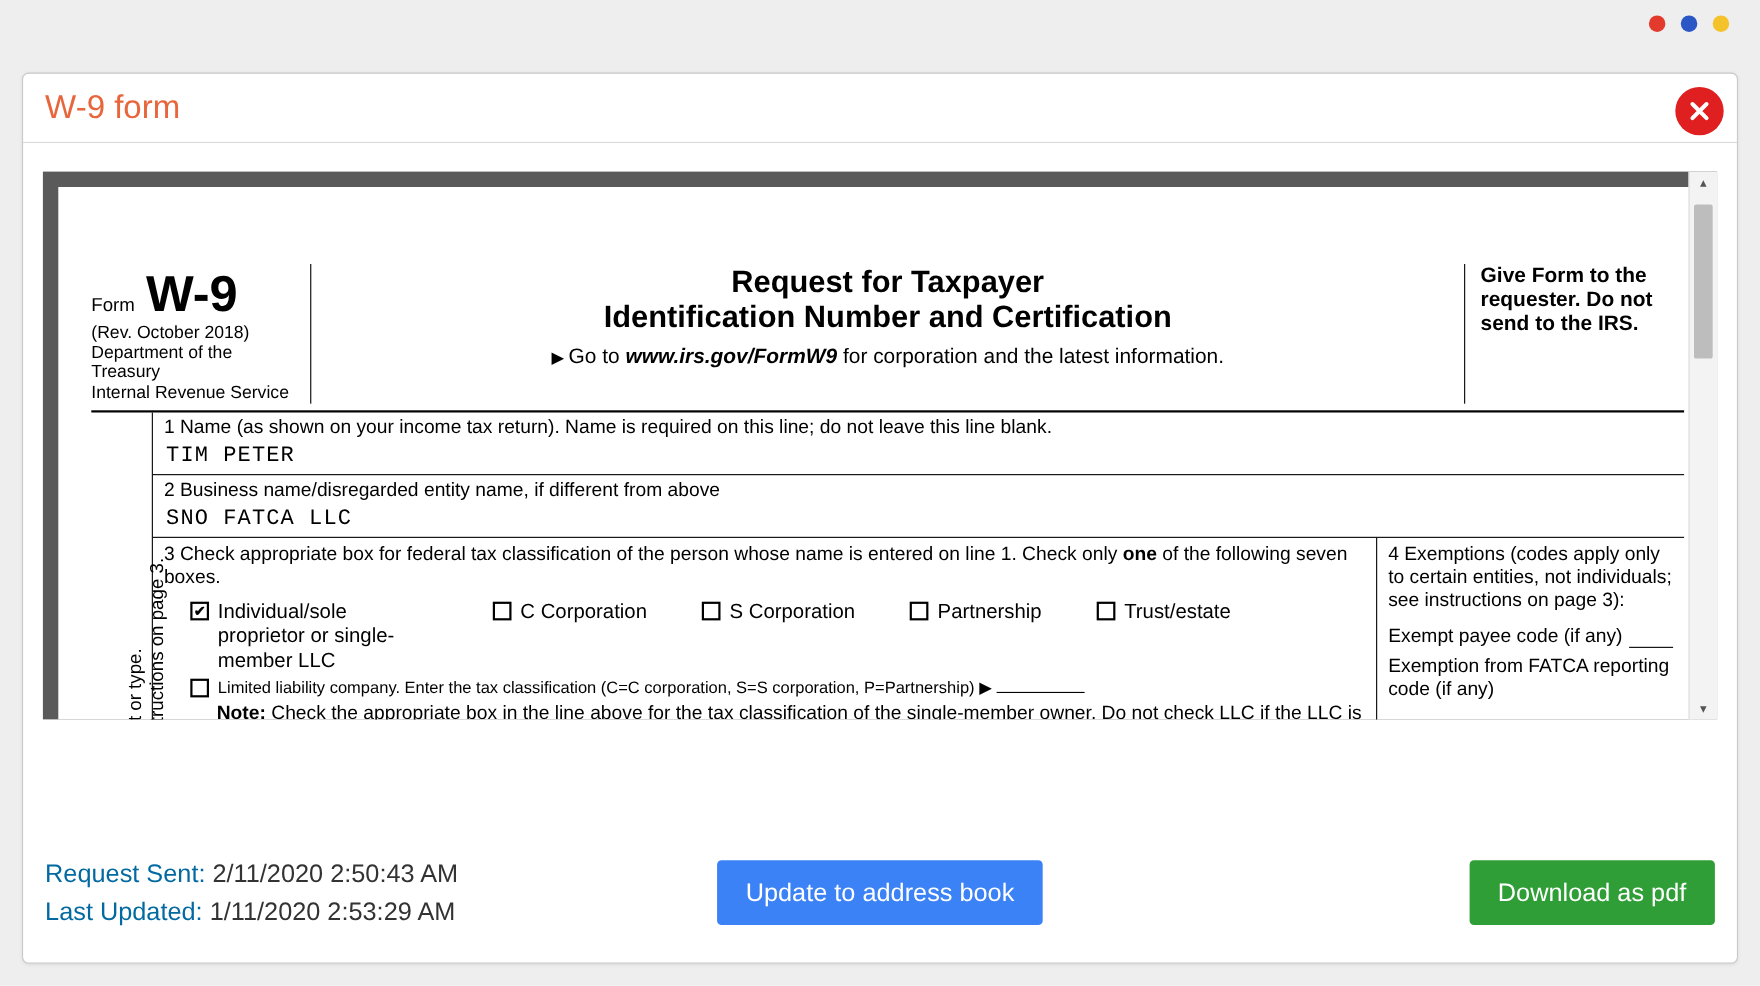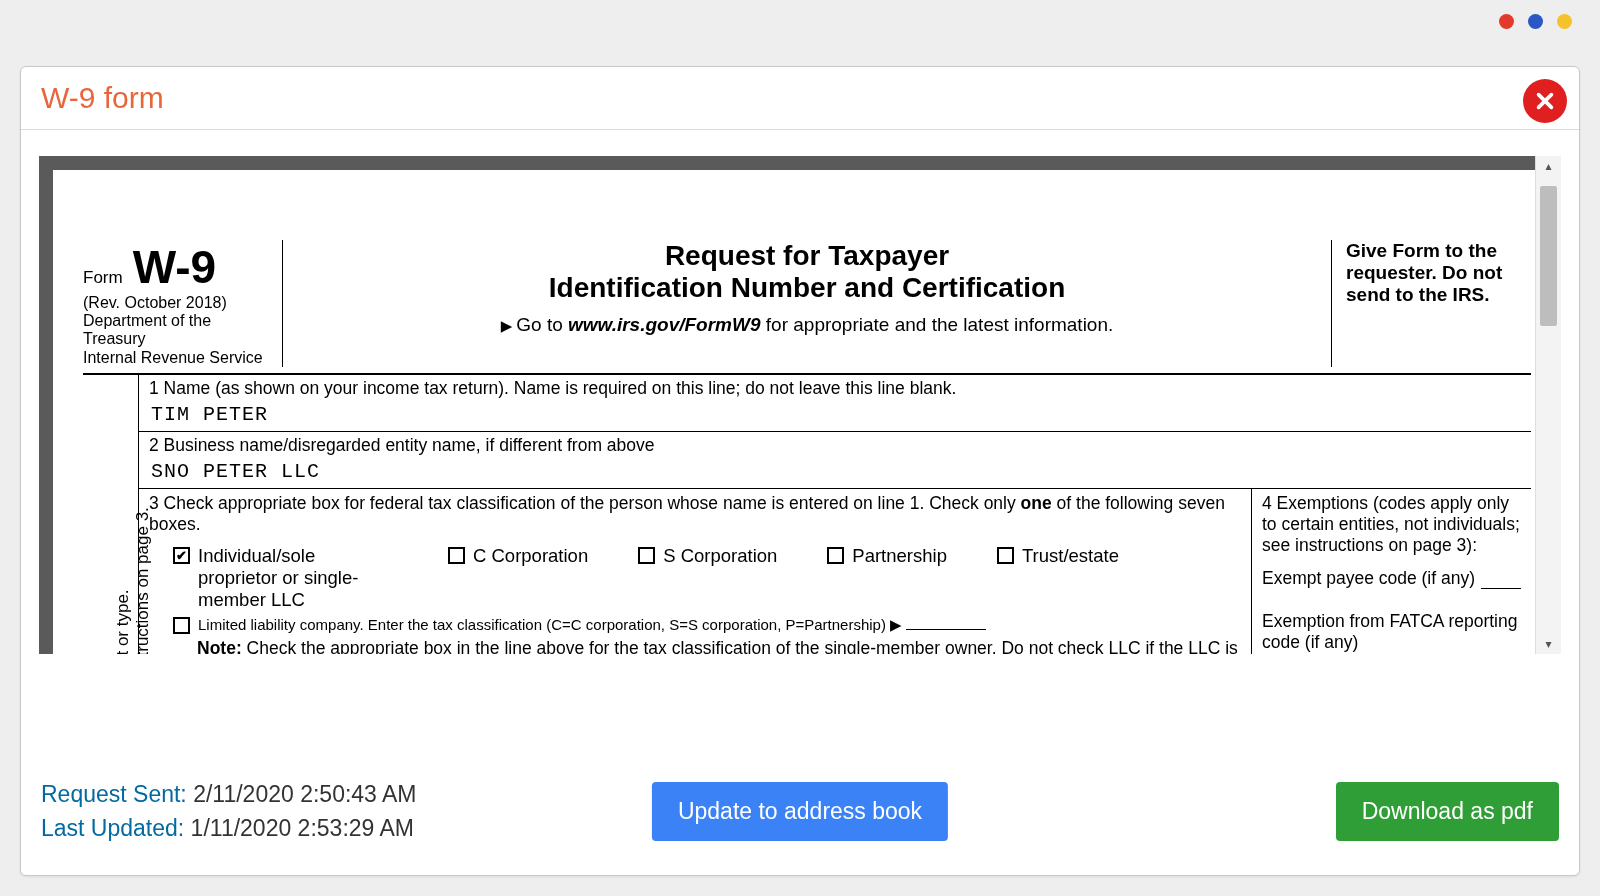--- a/index.html
+++ b/index.html
@@ -100,40 +100,40 @@
                 <span class="w9">W-9</span>
               </div>
               <div class="rev">(Rev. October 2018)</div>
               <div class="dept">Department of the Treasury</div>
               <div class="dept">Internal Revenue Service</div>
             </div>
             <div class="w9-center">
               <div class="title1">Request for Taxpayer</div>
               <div class="title2">Identification Number and Certification</div>
               <div class="goto">
-                <span class="tri">▶</span><span>Go to </span><b>www.irs.gov/FormW9</b><span> for appropriate and the latest information.</span>
+                <span class="tri">▶</span><span>Go to </span><b>www.irs.gov/FormW9</b><span> for corporation and the latest information.</span>
               </div>
             </div>
             <div class="w9-right">Give Form to the requester. Do not send to the IRS.</div>
           </div>
           <div class="hr-full"></div>
 
           <div class="body-grid">
             <div class="side-label">
               <div class="rot">nt or type.</div>
               <div class="rot2"><span>structions on page 3.</span></div>
             </div>
             <div class="fields">
               <div class="frow">
                 <div class="label">1  Name (as shown on your income tax return). Name is required on this line; do not leave this line blank.</div>
                 <div class="value">TIM  PETER</div>
               </div>
               <div class="frow">
                 <div class="label">2  Business name/disregarded entity name, if different from above</div>
-                <div class="value">SNO PETER LLC</div>
+                <div class="value">SNO FATCA LLC</div>
               </div>
               <div class="split" style="border-bottom:none;">
                 <div class="left l3">
                   <div class="lead"><span>3  Check appropriate box for federal tax classification of the person whose name is entered on line 1. Check only </span><b>one</b><span> of the following seven boxes.</span></div>
                   <div class="boxes">
                     <div class="cb">
                       <div class="box">✔</div>
                       <div style="max-width:200px;">Individual/sole proprietor or single-member LLC</div>
                     </div>
                     <div class="cb">
@@ -158,21 +158,21 @@
                     <div><span>Limited liability company. Enter the tax classification (C=C corporation, S=S corporation, P=Partnership) ▶</span> <span style="display:inline-block; border-bottom:1px solid #000; width:80px;"></span></div>
                   </div>
                   <div class="note"><b>Note:</b><span> Check the appropriate box in the line above for the tax classification of the single-member owner.  Do not check LLC if the LLC is classified as a single-member LLC that is disregarded from the owner unless the owner of the LLC is</span></div>
                 </div>
                 <div class="right">
                   <div>4  Exemptions (codes apply only to certain entities, not individuals; see instructions on page 3):</div>
                   <div class="exempt-code">
                     <span>Exempt payee code (if any)</span>
                       <span class="line"></span>
                   </div>
-                  <div style="margin-top:22px;">Exemption from FATCA reporting code (if any)</div>
+                  <div style="margin-top:6px;">Exemption from FATCA reporting code (if any)</div>
                 </div>
               </div>
             </div>
           </div>
 
         </div>
         <div class="scroll">
           <div class="arrow">▴</div>
           <div class="track">
               <div class="thumb"></div>

